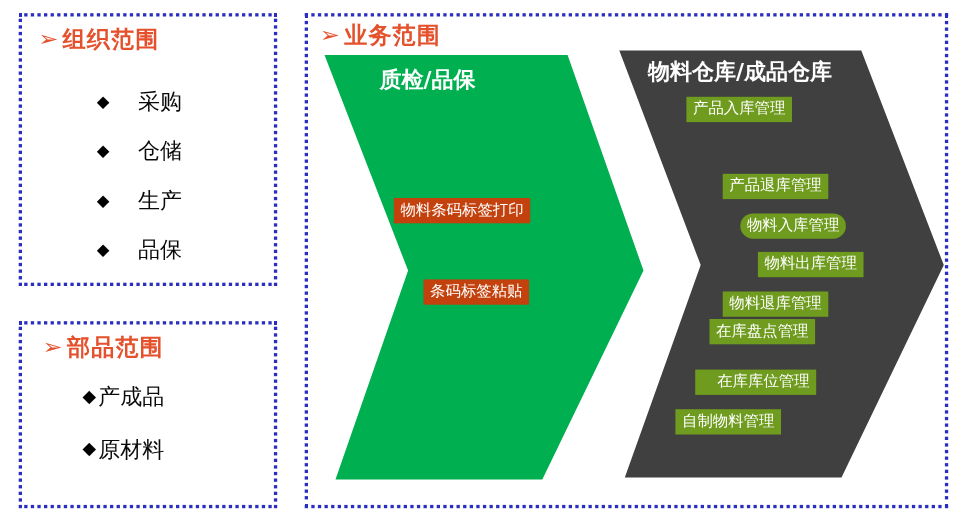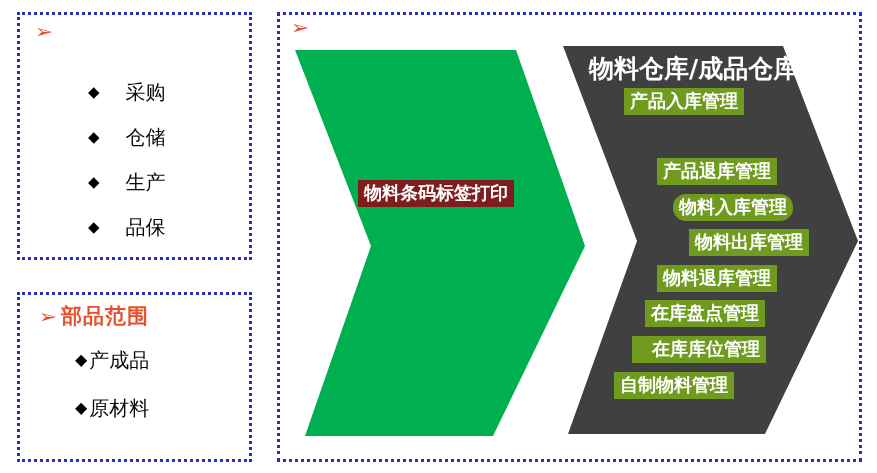--- a/index.html
+++ b/index.html
@@ -52,39 +52,40 @@
   #part-list .diamond{margin-right:2px;font-size:16px;}
 
   
   .arrow-svg{position:absolute;left:0;top:0;}
 
   .chev-title{
     position:absolute;color:#ffffff;font-weight:700;
     white-space:nowrap;
   }
   #green-title{left:345px;top:59px;font-size:20px;}
-  #gray-title{left:589px;top:52px;font-size:25px;}
+  #gray-title{left:589px;top:52px;font-size:20px;}
 
   
   .chip{
     position:absolute;color:#ffffff;white-space:nowrap;
-    font-size:18px;line-height:1;padding:4px 6px 5px 6px;
-    font-weight:700;
+    font-size:14px;line-height:1;padding:4px 6px 5px 6px;
+    font-weight:400;
   }
-  .chip.olive{background:#7f1d1d;}
+  .chip.olive{background:#c2410c;}
   .chip.green{background:#6f9b1f;}
 </style>
 </head>
 <body>
 
 <div class="stage">
 
   <div class="panel" id="org-panel"></div>
   <div class="heading" id="org-heading">
     <span class="arrow-bullet">➢</span>
+    <span>组织范围</span>
   </div>
   <div class="blist" id="org-list">
     <div class="row">
       <span class="diamond">◆</span>
       <span>采购</span>
     </div>
     <div class="row">
       <span class="diamond">◆</span>
       <span>仓储</span>
     </div>
@@ -110,33 +111,36 @@
     </div>
     <div class="row">
       <span class="diamond">◆</span>
       <span>原材料</span>
     </div>
   </div>
 
   <div class="panel" id="biz-panel"></div>
   <div class="heading" id="biz-heading">
     <span class="arrow-bullet">➢</span>
+    <span>业务范围</span>
   </div>
 
   <svg class="arrow-svg" width="877" height="473" viewBox="0 0 877 473">
     <polygon points="295,50 516,50 585,246 493,436 305,436 371,246" fill="#00af50"></polygon>
     <polygon points="563,46 783,46 858,241 765,434 568,434 637,241" fill="#404040"></polygon>
   </svg>
 
+  <div class="chev-title" id="green-title">质检/品保</div>
   <div class="chev-title" id="gray-title">物料仓库/成品仓库</div>
 
   <div class="chip olive" style="left:358px;top:180px;">物料条码标签打印</div>
+  <div class="chip olive" style="left:385px;top:254px;">条码标签粘贴</div>
 
   <div class="chip green" style="left:624px;top:88px;">产品入库管理</div>
   <div class="chip green" style="left:657px;top:158px;">产品退库管理</div>
   <div class="chip green" style="left:673px;top:194px;border-radius:13px;">物料入库管理</div>
   <div class="chip green" style="left:657px;top:265px;">物料退库管理</div>
   <div class="chip green" style="left:689px;top:229px;">物料出库管理</div>
-  <div class="chip green" style="left:645px;top:300px;">在库盘点管理</div>
+  <div class="chip green" style="left:645px;top:290px;">在库盘点管理</div>
   <div class="chip green" style="left:632px;top:336px;padding-left:20px;">在库库位管理</div>
   <div class="chip green" style="left:614px;top:372px;">自制物料管理</div>
 
 </div>
 
 </body></html>

